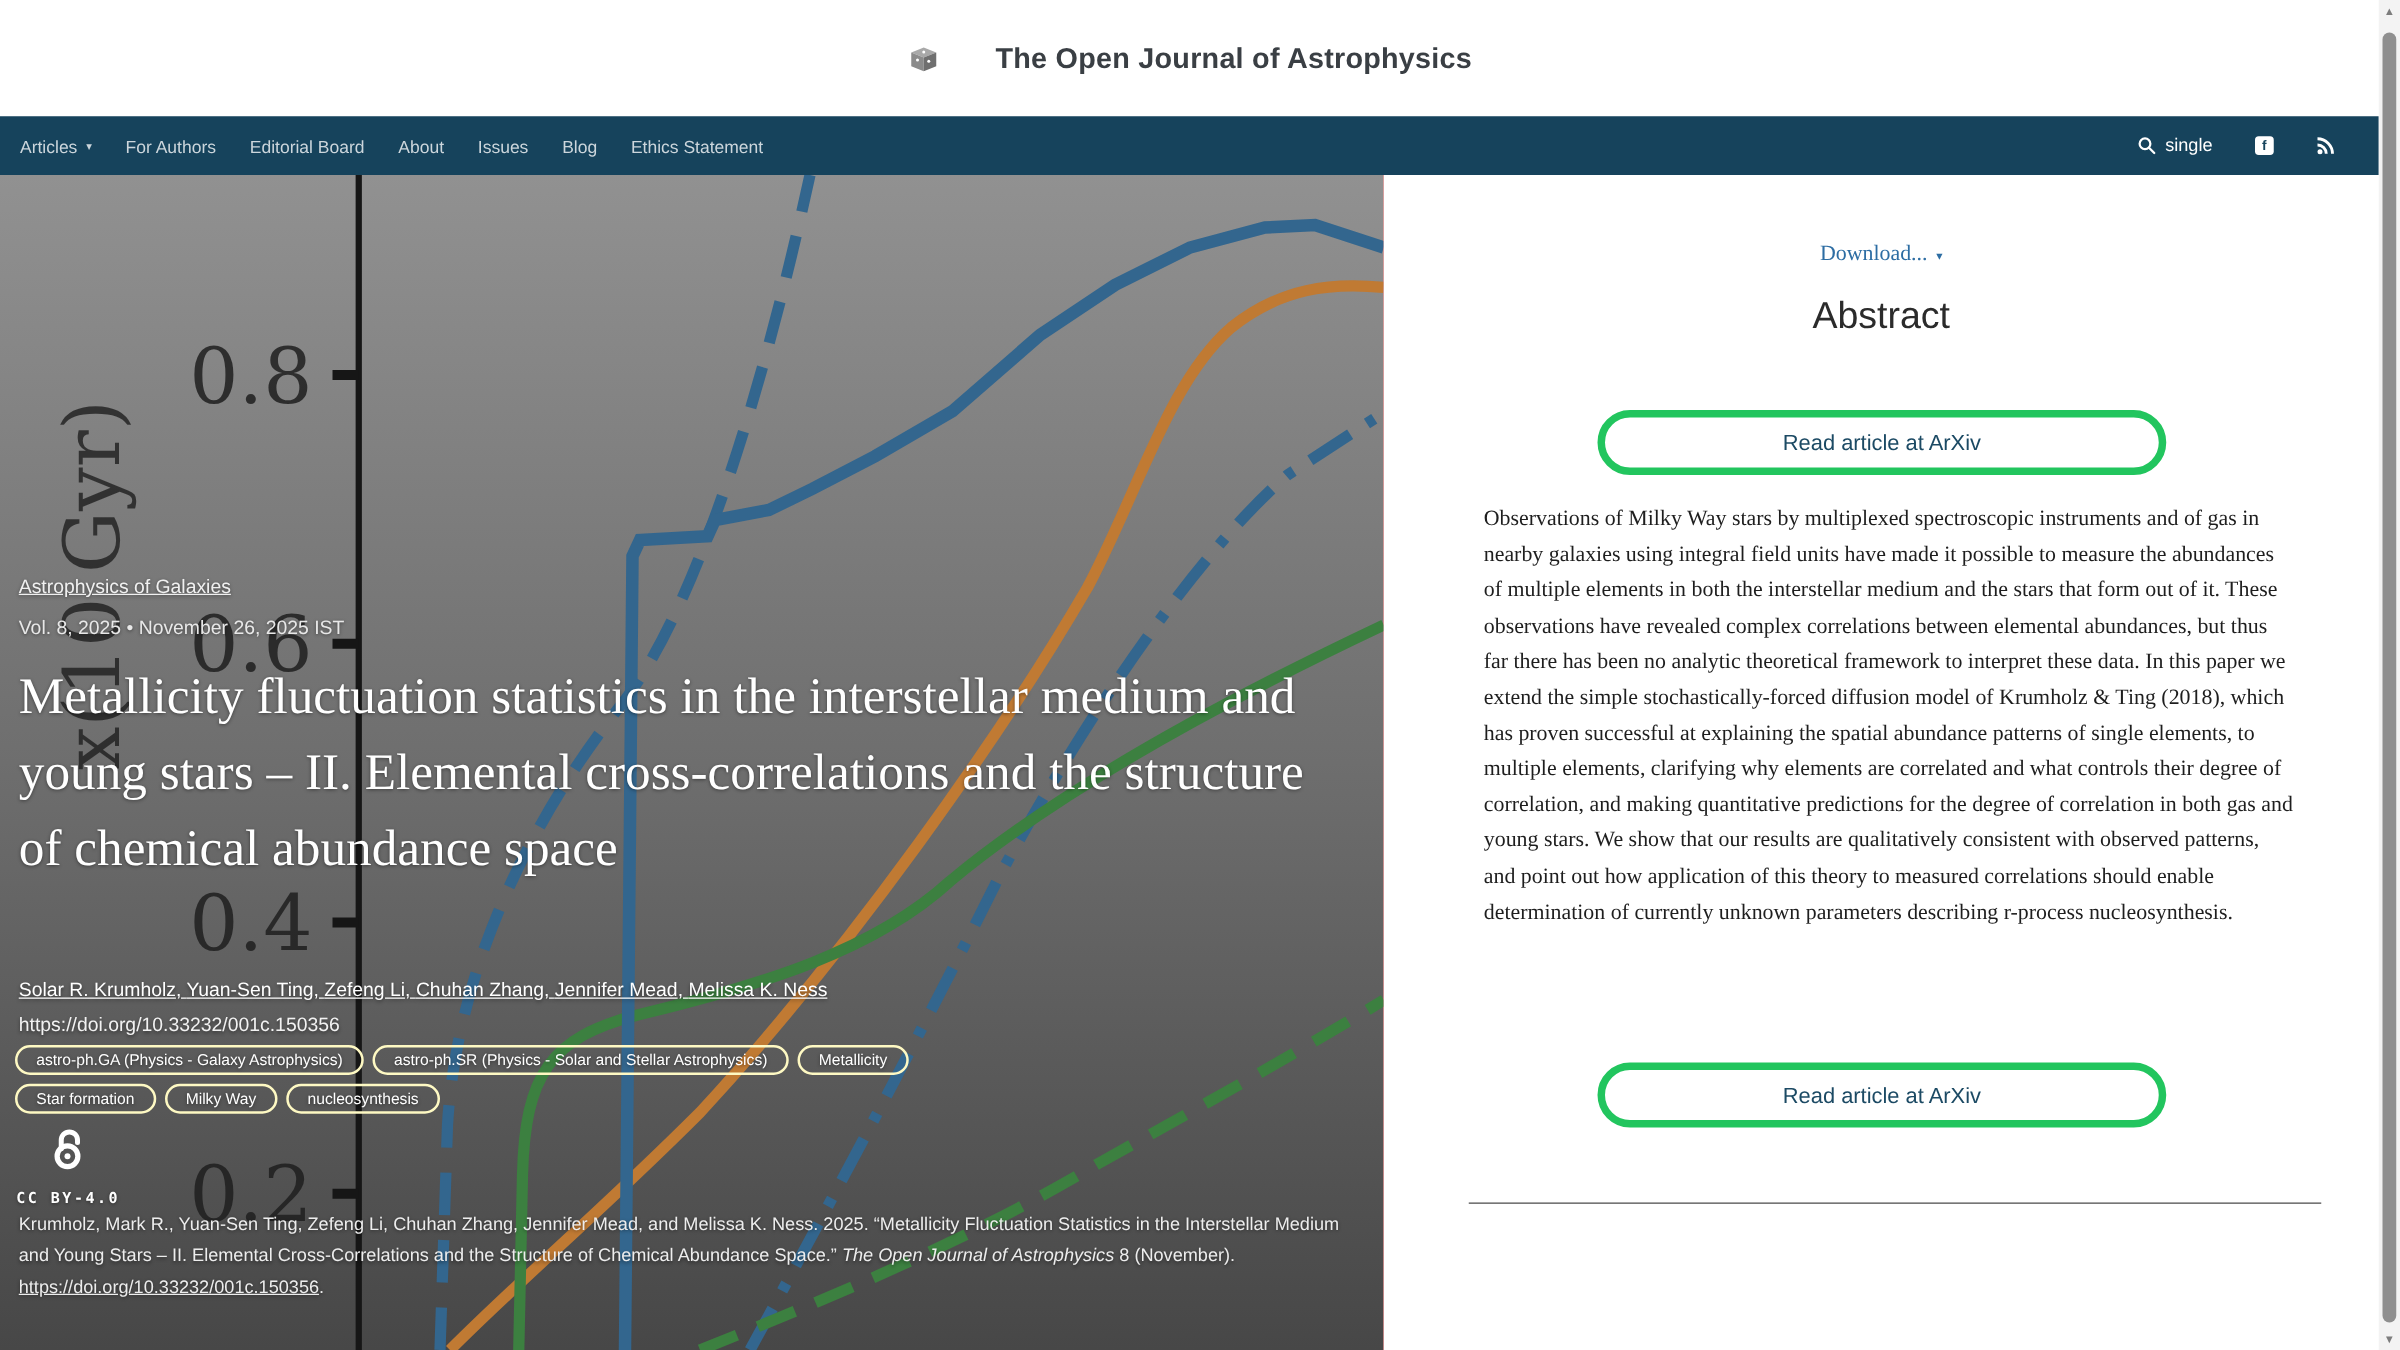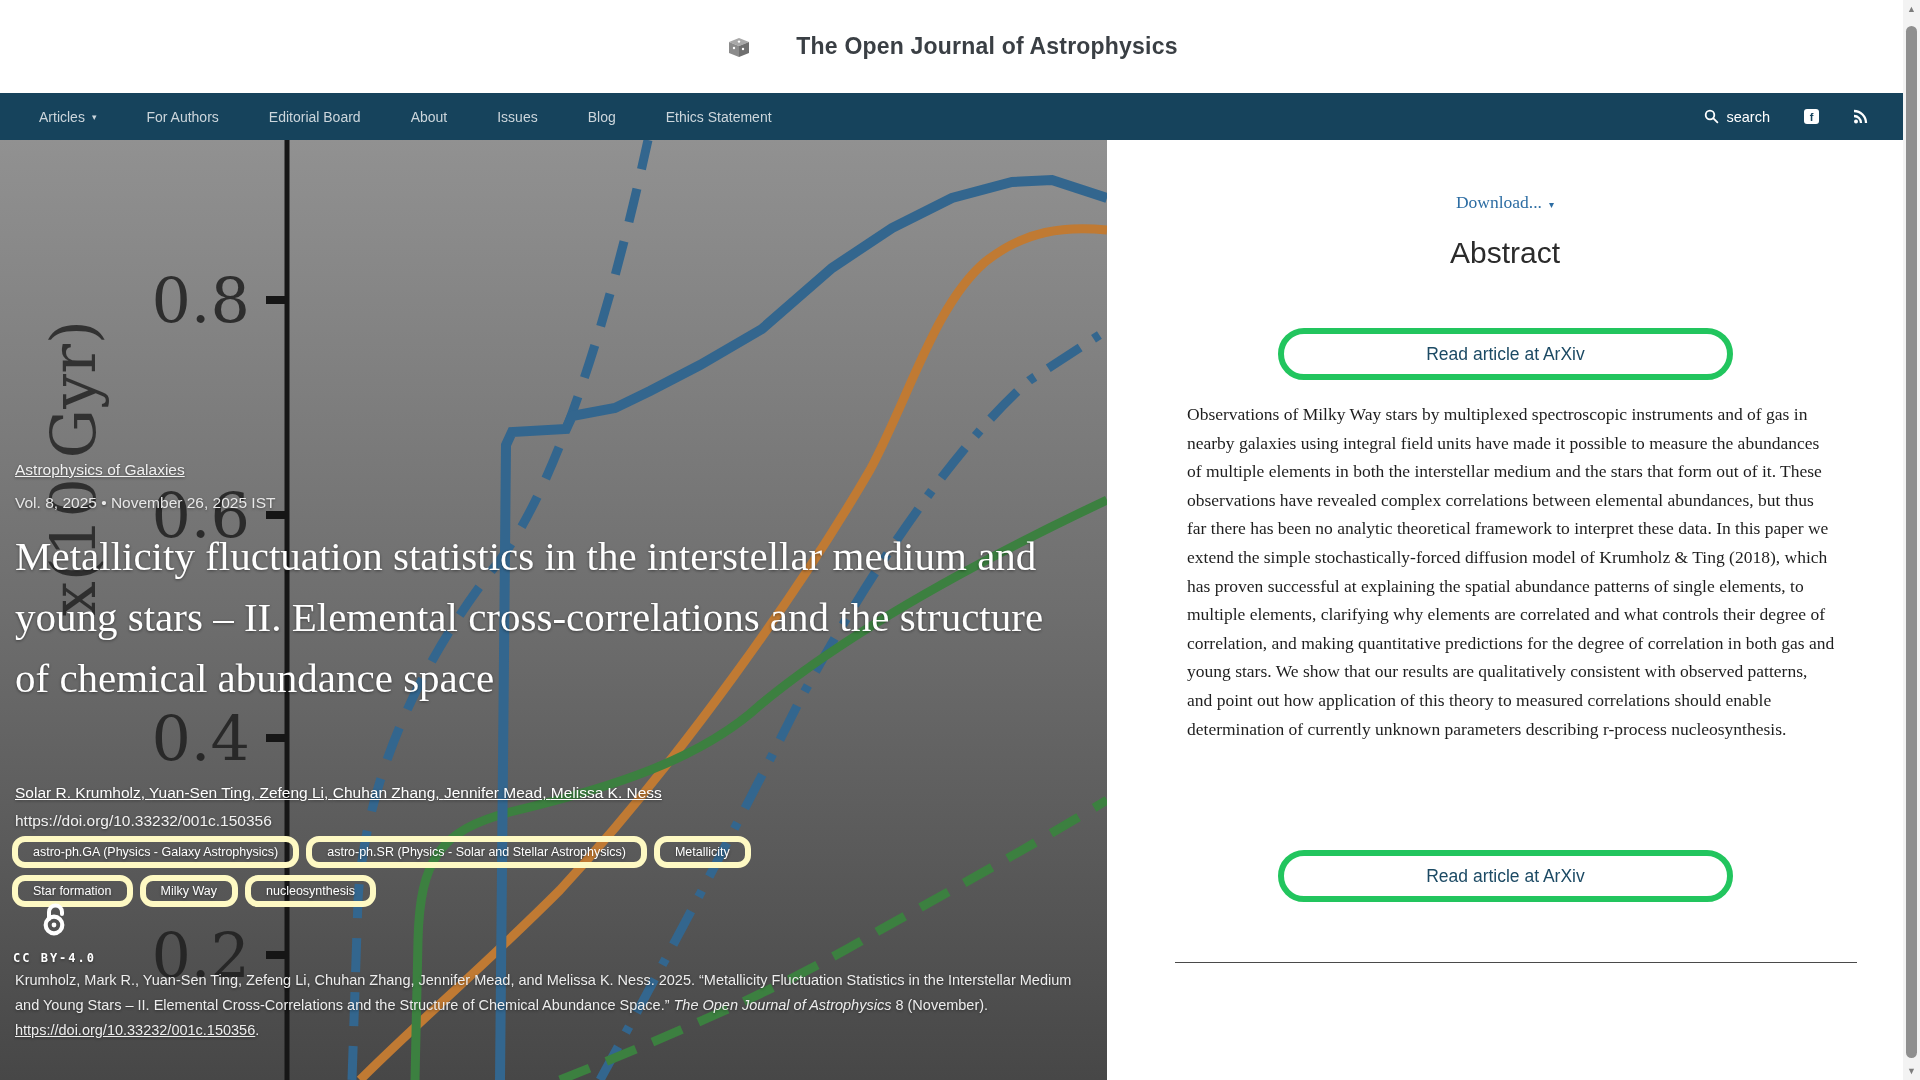--- a/index.html
+++ b/index.html
@@ -19,21 +19,21 @@
 
   
   .site-header { position:absolute; left:0; top:0; width:1903px; height:93px;
                  background:#fff; display:flex; align-items:center; justify-content:center; gap:44px; }
   .site-title { font-size:23px; font-weight:700; color:#3a3f44; letter-spacing:.2px; }
 
   
   .nav { position:absolute; left:0; top:93px; width:1903px; height:47px;
          background:#16435c; display:flex; align-items:center; padding:0 16px; }
   .nav-items { display:flex; align-items:center; gap:27px; list-style:none; }
-  .nav-item { color:#ccd6dc; font-size:14px; cursor:pointer; display:flex; align-items:center; gap:7px;margin-left:23px; }
+  .nav-item { color:#ccd6dc; font-size:14px; cursor:pointer; display:flex; align-items:center; gap:7px; }
   .nav-caret { font-size:9px; color:#ccd6dc; }
   .nav-right { margin-left:auto; display:flex; align-items:center; gap:34px; padding-right:18px; }
   .nav-search { display:flex; align-items:center; gap:7px; color:#fff; font-size:14.5px; cursor:pointer; }
   .fb-box { width:15px; height:15px; background:#fff; border-radius:3px; display:flex;
             align-items:center; justify-content:center; font-weight:700; font-size:11px; color:#16435c; cursor:pointer; }
   .rss { cursor:pointer; display:flex; }
 
   
   .content { position:absolute; left:0; top:140px; width:1903px; height:940px; display:flex; }
 
@@ -46,21 +46,21 @@
                    text-decoration:underline; cursor:pointer; }
   .hero-voldate { position:absolute; left:15px; top:354px; font-size:15.5px; color:#e8e8e8; }
   .hero-title { position:absolute; left:15px; top:386px; width:1045px;
                 font-family:"Liberation Serif", serif; font-weight:400;
                 font-size:41px; line-height:61px; color:#fff; }
   .hero-authors { position:absolute; left:15px; top:644px; font-size:15.5px; color:#fff; }
   .author { text-decoration:underline; cursor:pointer; }
   .author:not(:last-child)::after { content:", "; text-decoration:none; display:inline; }
   .hero-doi { position:absolute; left:15px; top:672px; font-size:15.5px; color:#f2f2f2; }
   .hero-tags { position:absolute; left:12px; top:696px; width:830px; display:flex; flex-wrap:wrap; gap:7px; }
-  .tag { border:6px solid #fef9c3; border-radius:13px; padding:3px 15px; font-size:12.5px;
+  .tag { border:2px solid #fef9c3; border-radius:13px; padding:3px 15px; font-size:12.5px;
          color:#fff; white-space:nowrap; cursor:pointer; background:transparent; }
   .hero-license { position:absolute; left:13px; top:762px; display:flex; align-items:center; gap:15px;flex-direction:column; }
   .license-text { font-family:"DejaVu Sans Mono", monospace; font-size:12px; font-weight:700;
                   letter-spacing:2px; color:#fff; }
   .hero-citation { position:absolute; left:15px; top:828px; width:1075px; font-size:14.5px;
                    line-height:25px; color:#ededed; }
   .hero-citation .jname { font-style:italic; }
   .hero-citation a { color:#ededed; text-decoration:underline; cursor:pointer; }
 
   
@@ -124,21 +124,21 @@
       <li class="nav-item">
           <span>Ethics Statement</span>
         </li>
     </ul>
     <div class="nav-right">
       <div class="nav-search">
         <svg width="15" height="15" viewBox="0 0 15 15">
           <circle cx="6" cy="6" r="4.3" fill="none" stroke="#fff" stroke-width="1.8"></circle>
           <line x1="9.4" y1="9.4" x2="13.4" y2="13.4" stroke="#fff" stroke-width="1.8" stroke-linecap="round"></line>
         </svg>
-        <span>search</span>
+        <span>single</span>
       </div>
       <div class="fb-box">
         <span>f</span>
       </div>
       <span class="rss">
         <svg width="16" height="15" viewBox="0 0 16 15">
           <circle cx="3" cy="12.4" r="2" fill="#fff"></circle>
           <path d="M1 7 a7 7 0 0 1 7 7" fill="none" stroke="#fff" stroke-width="2.3"></path>
           <path d="M1 2 a12 12 0 0 1 12 12" fill="none" stroke="#fff" stroke-width="2.3"></path>
         </svg>

